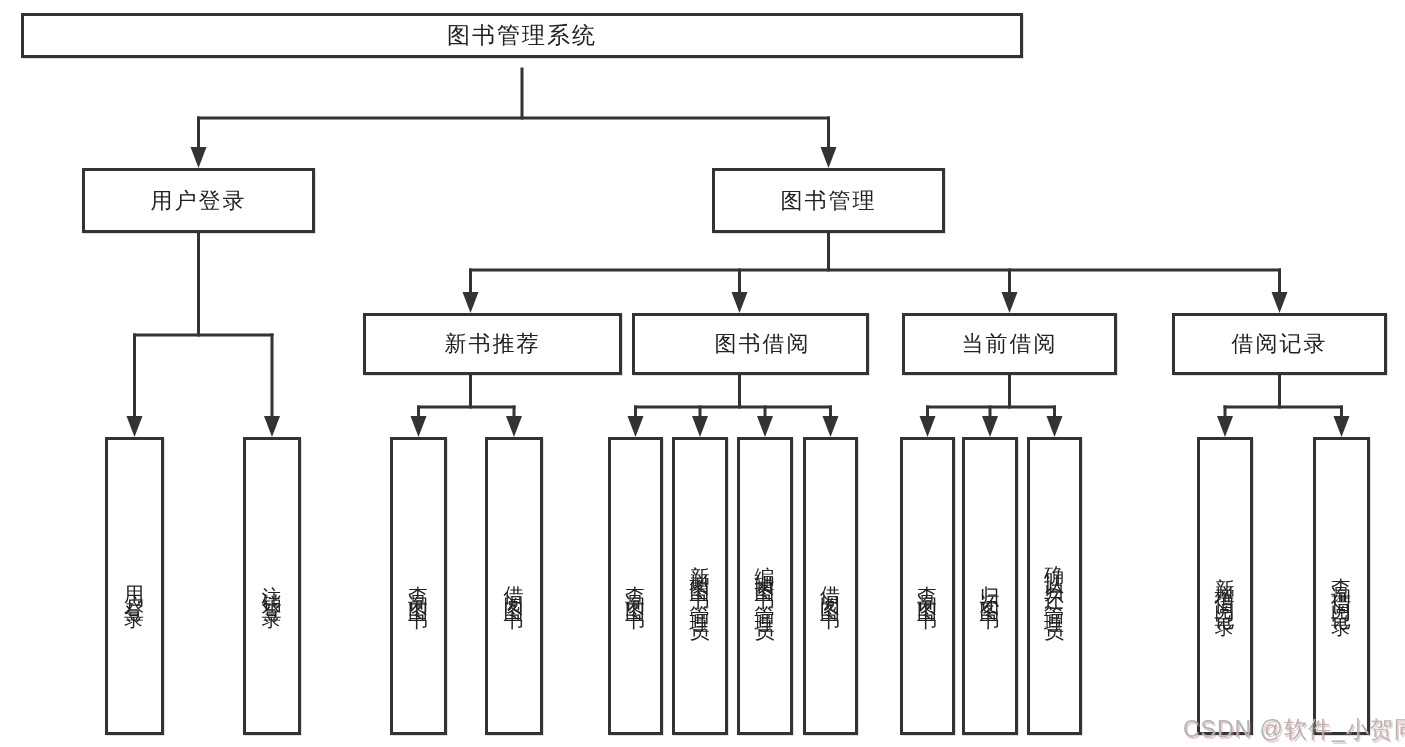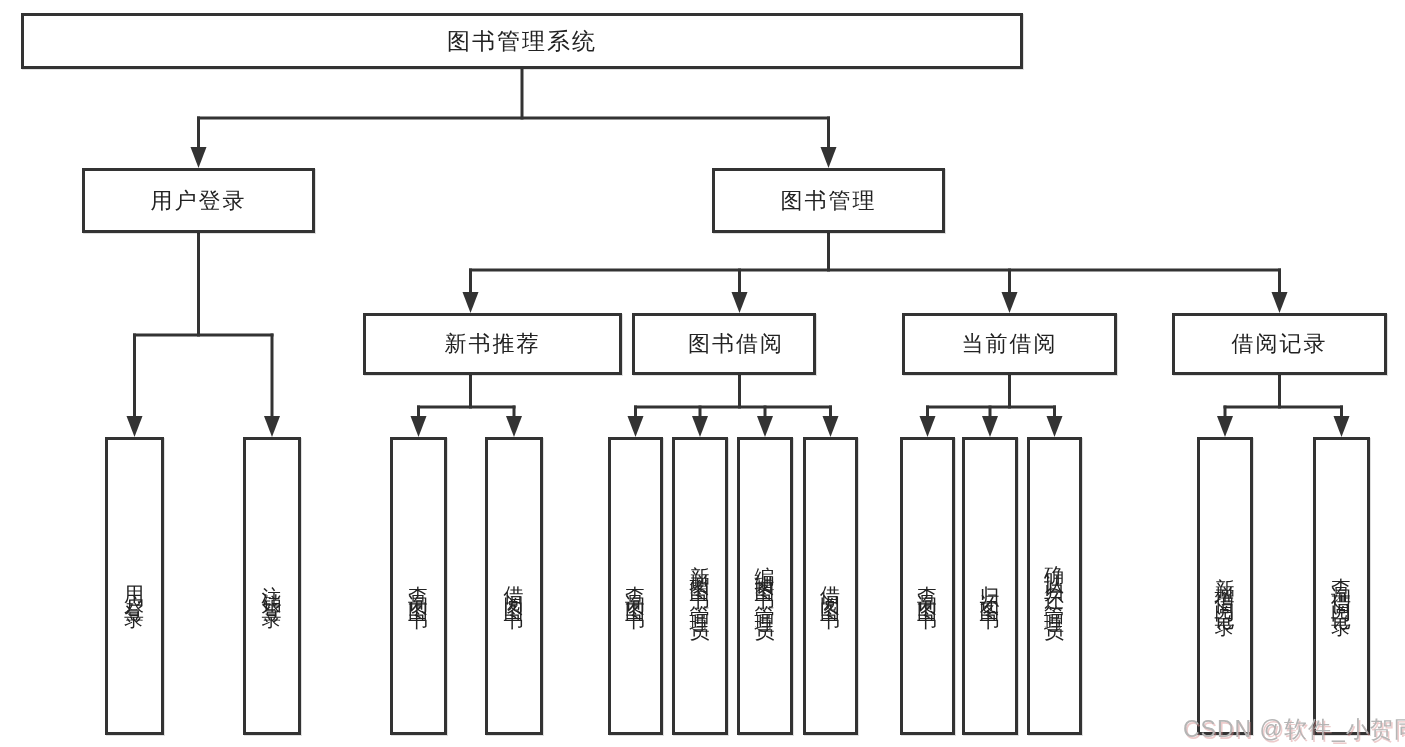--- a/index.html
+++ b/index.html
@@ -102,27 +102,27 @@
       <line x1="1054.5" y1="407" x2="1054.5" y2="421" stroke="#333333" stroke-width="3" stroke-linecap="square"></line>
       <polygon points="1046.5,416 1062.5,416 1054.5,437" fill="#333333"></polygon>
       <line x1="1279.5" y1="375" x2="1279.5" y2="407" stroke="#333333" stroke-width="3" stroke-linecap="square"></line>
       <line x1="1225" y1="407" x2="1341.5" y2="407" stroke="#333333" stroke-width="3" stroke-linecap="square"></line>
       <line x1="1225" y1="407" x2="1225" y2="421" stroke="#333333" stroke-width="3" stroke-linecap="square"></line>
       <polygon points="1217,416 1233,416 1225,437" fill="#333333"></polygon>
       <line x1="1341.5" y1="407" x2="1341.5" y2="421" stroke="#333333" stroke-width="3" stroke-linecap="square"></line>
       <polygon points="1333.5,416 1349.5,416 1341.5,437" fill="#333333"></polygon>
     </svg>
 
-  <div class="box root" style="left:21px;top:13px;width:1002px;height:56px;">图书管理系统</div>
+  <div class="box root" style="left:21px;top:13px;width:1002px;height:45px;">图书管理系统</div>
 
   <div class="box" style="left:82px;top:168px;width:233px;height:65px;">用户登录</div>
   <div class="box" style="left:712px;top:168px;width:233px;height:65px;">图书管理</div>
 
   <div class="box" style="left:363px;top:313px;width:259px;height:62px;">新书推荐</div>
-  <div class="box" style="left:632px;top:313px;width:184px;height:62px;padding-left:24px;">图书借阅</div>
+  <div class="box" style="left:632px;top:313px;width:237px;height:62px;padding-left:24px;">图书借阅</div>
   <div class="box" style="left:902px;top:313px;width:215px;height:62px;">当前借阅</div>
   <div class="box" style="left:1172px;top:313px;width:215px;height:62px;">借阅记录</div>
 
   <div class="vbox" style="left:105px;top:437px;width:59px;height:298px;">用户登录</div>
   <div class="vbox" style="left:243px;top:437px;width:58px;height:298px;">注销登录</div>
 
   <div class="vbox" style="left:390px;top:437px;width:57px;height:298px;">查询图书</div>
   <div class="vbox" style="left:485px;top:437px;width:58px;height:298px;">借阅图书</div>
 
   <div class="vbox" style="left:608px;top:437px;width:55px;height:298px;">查询图书</div>

